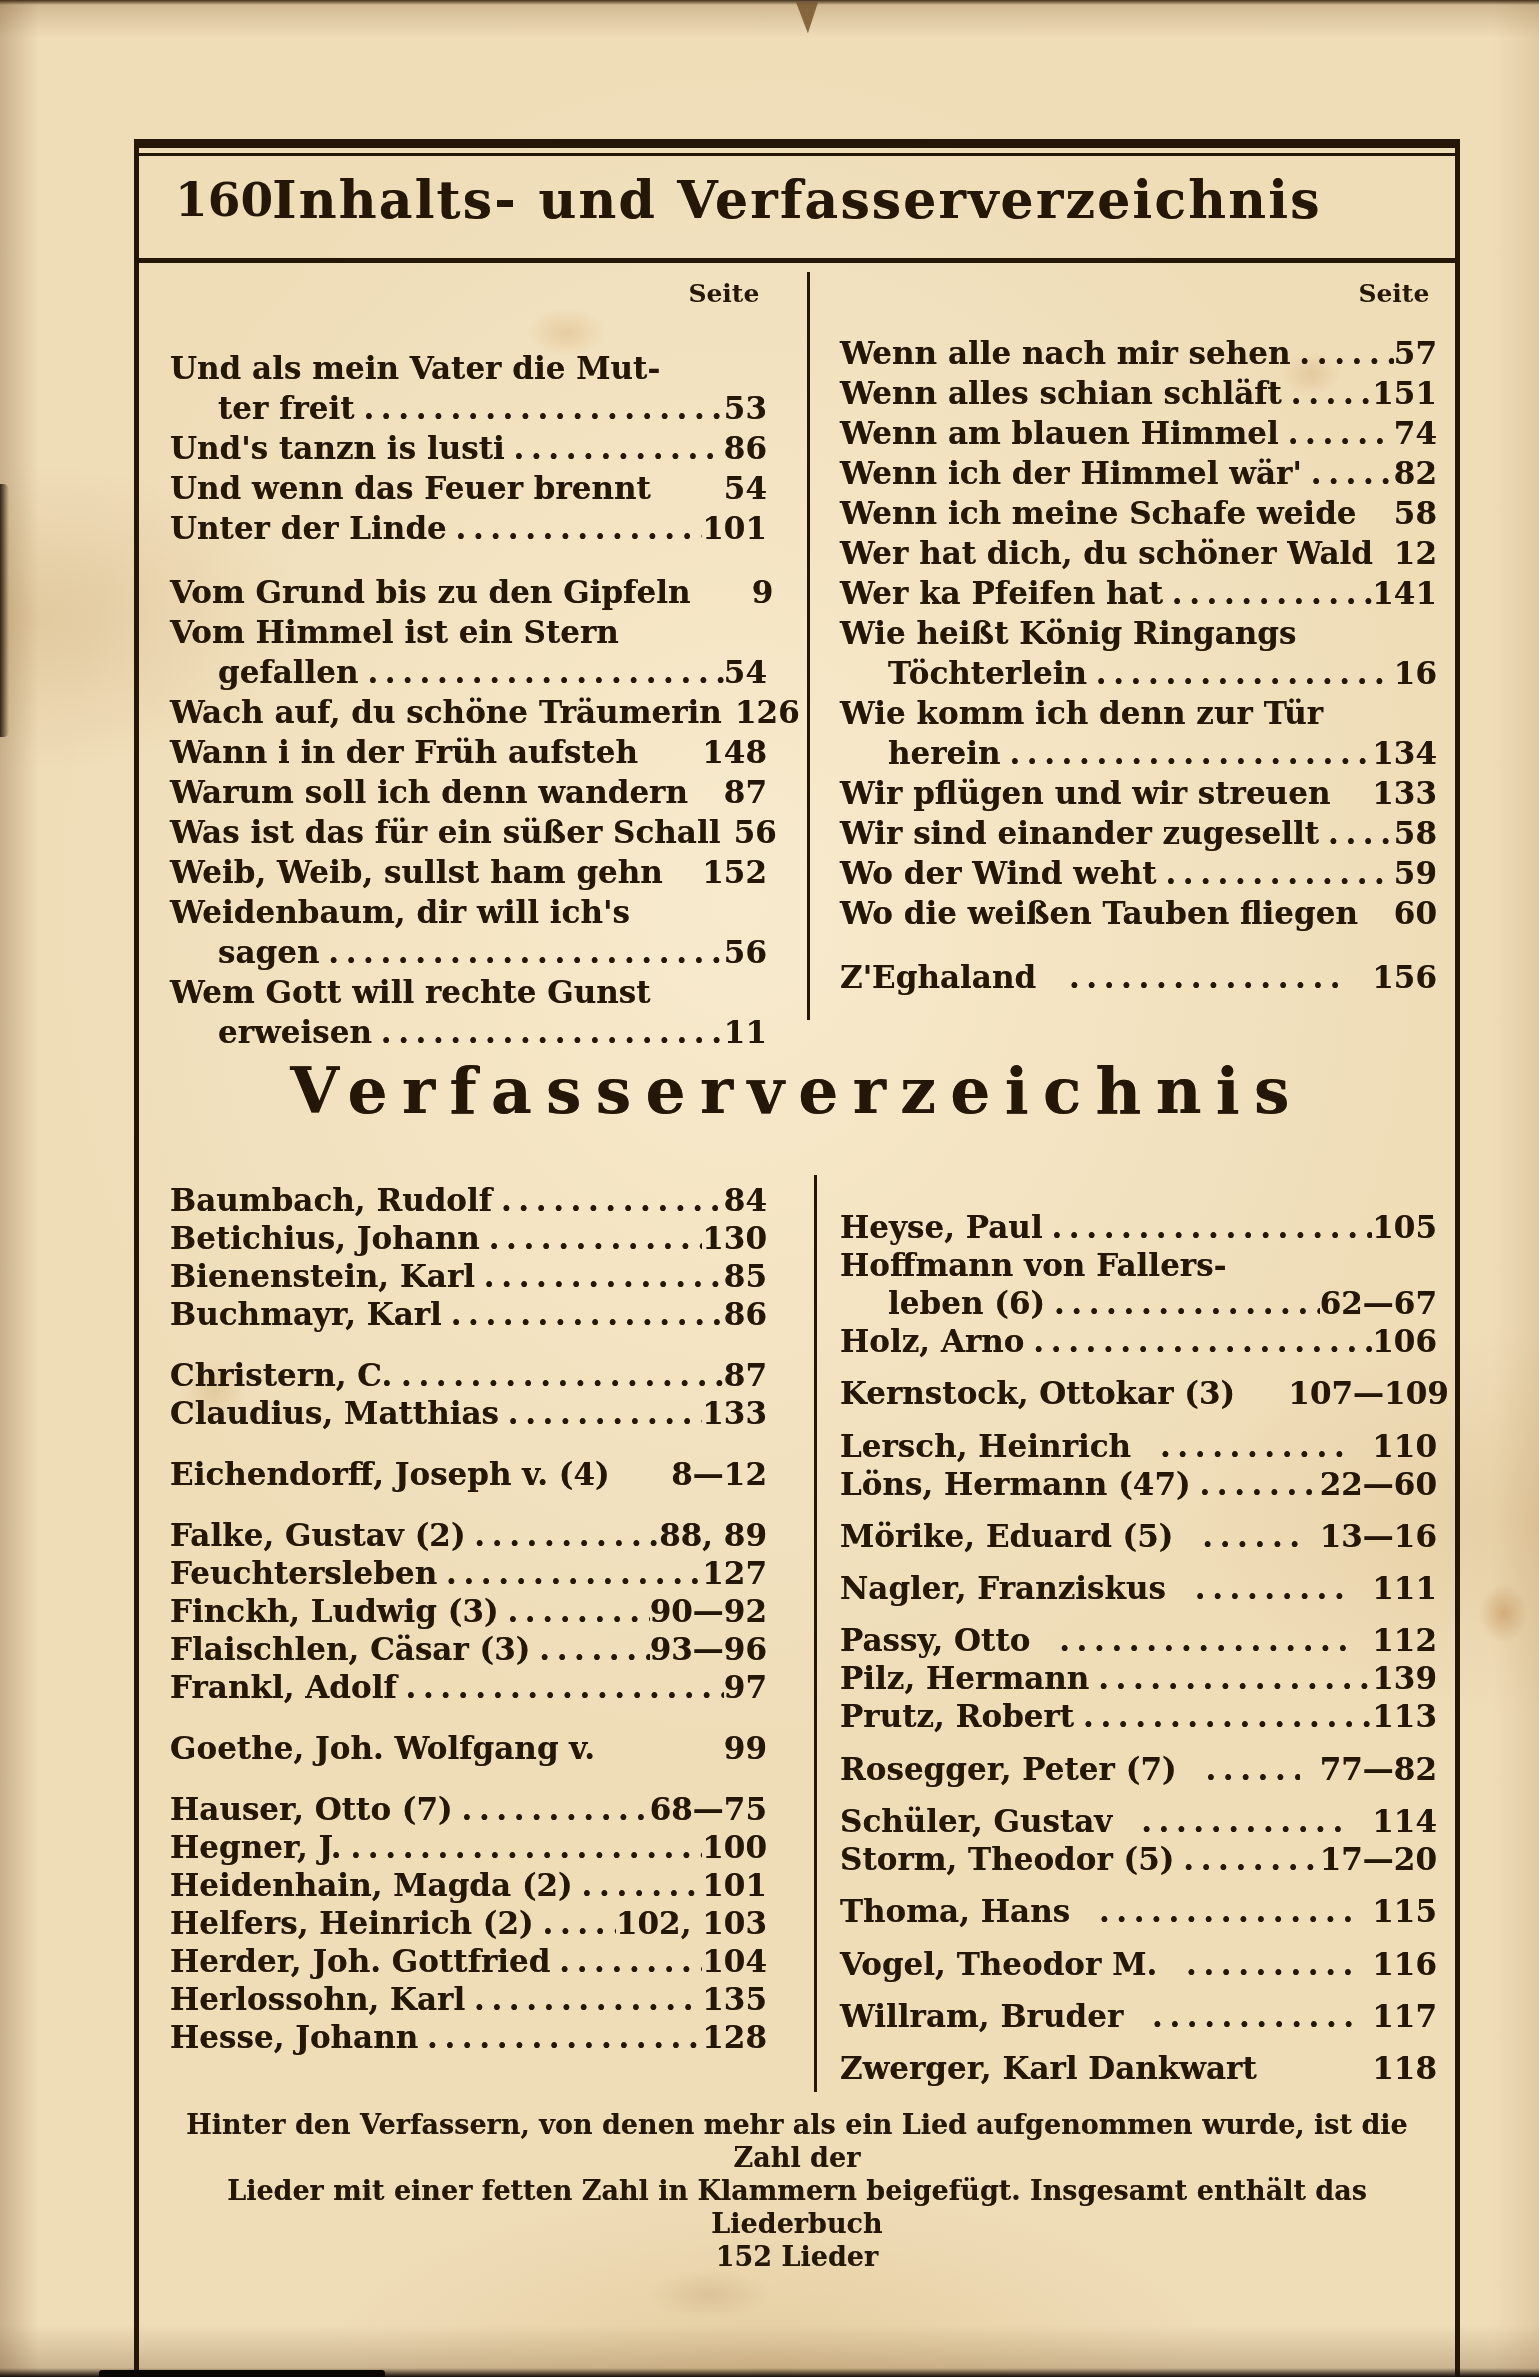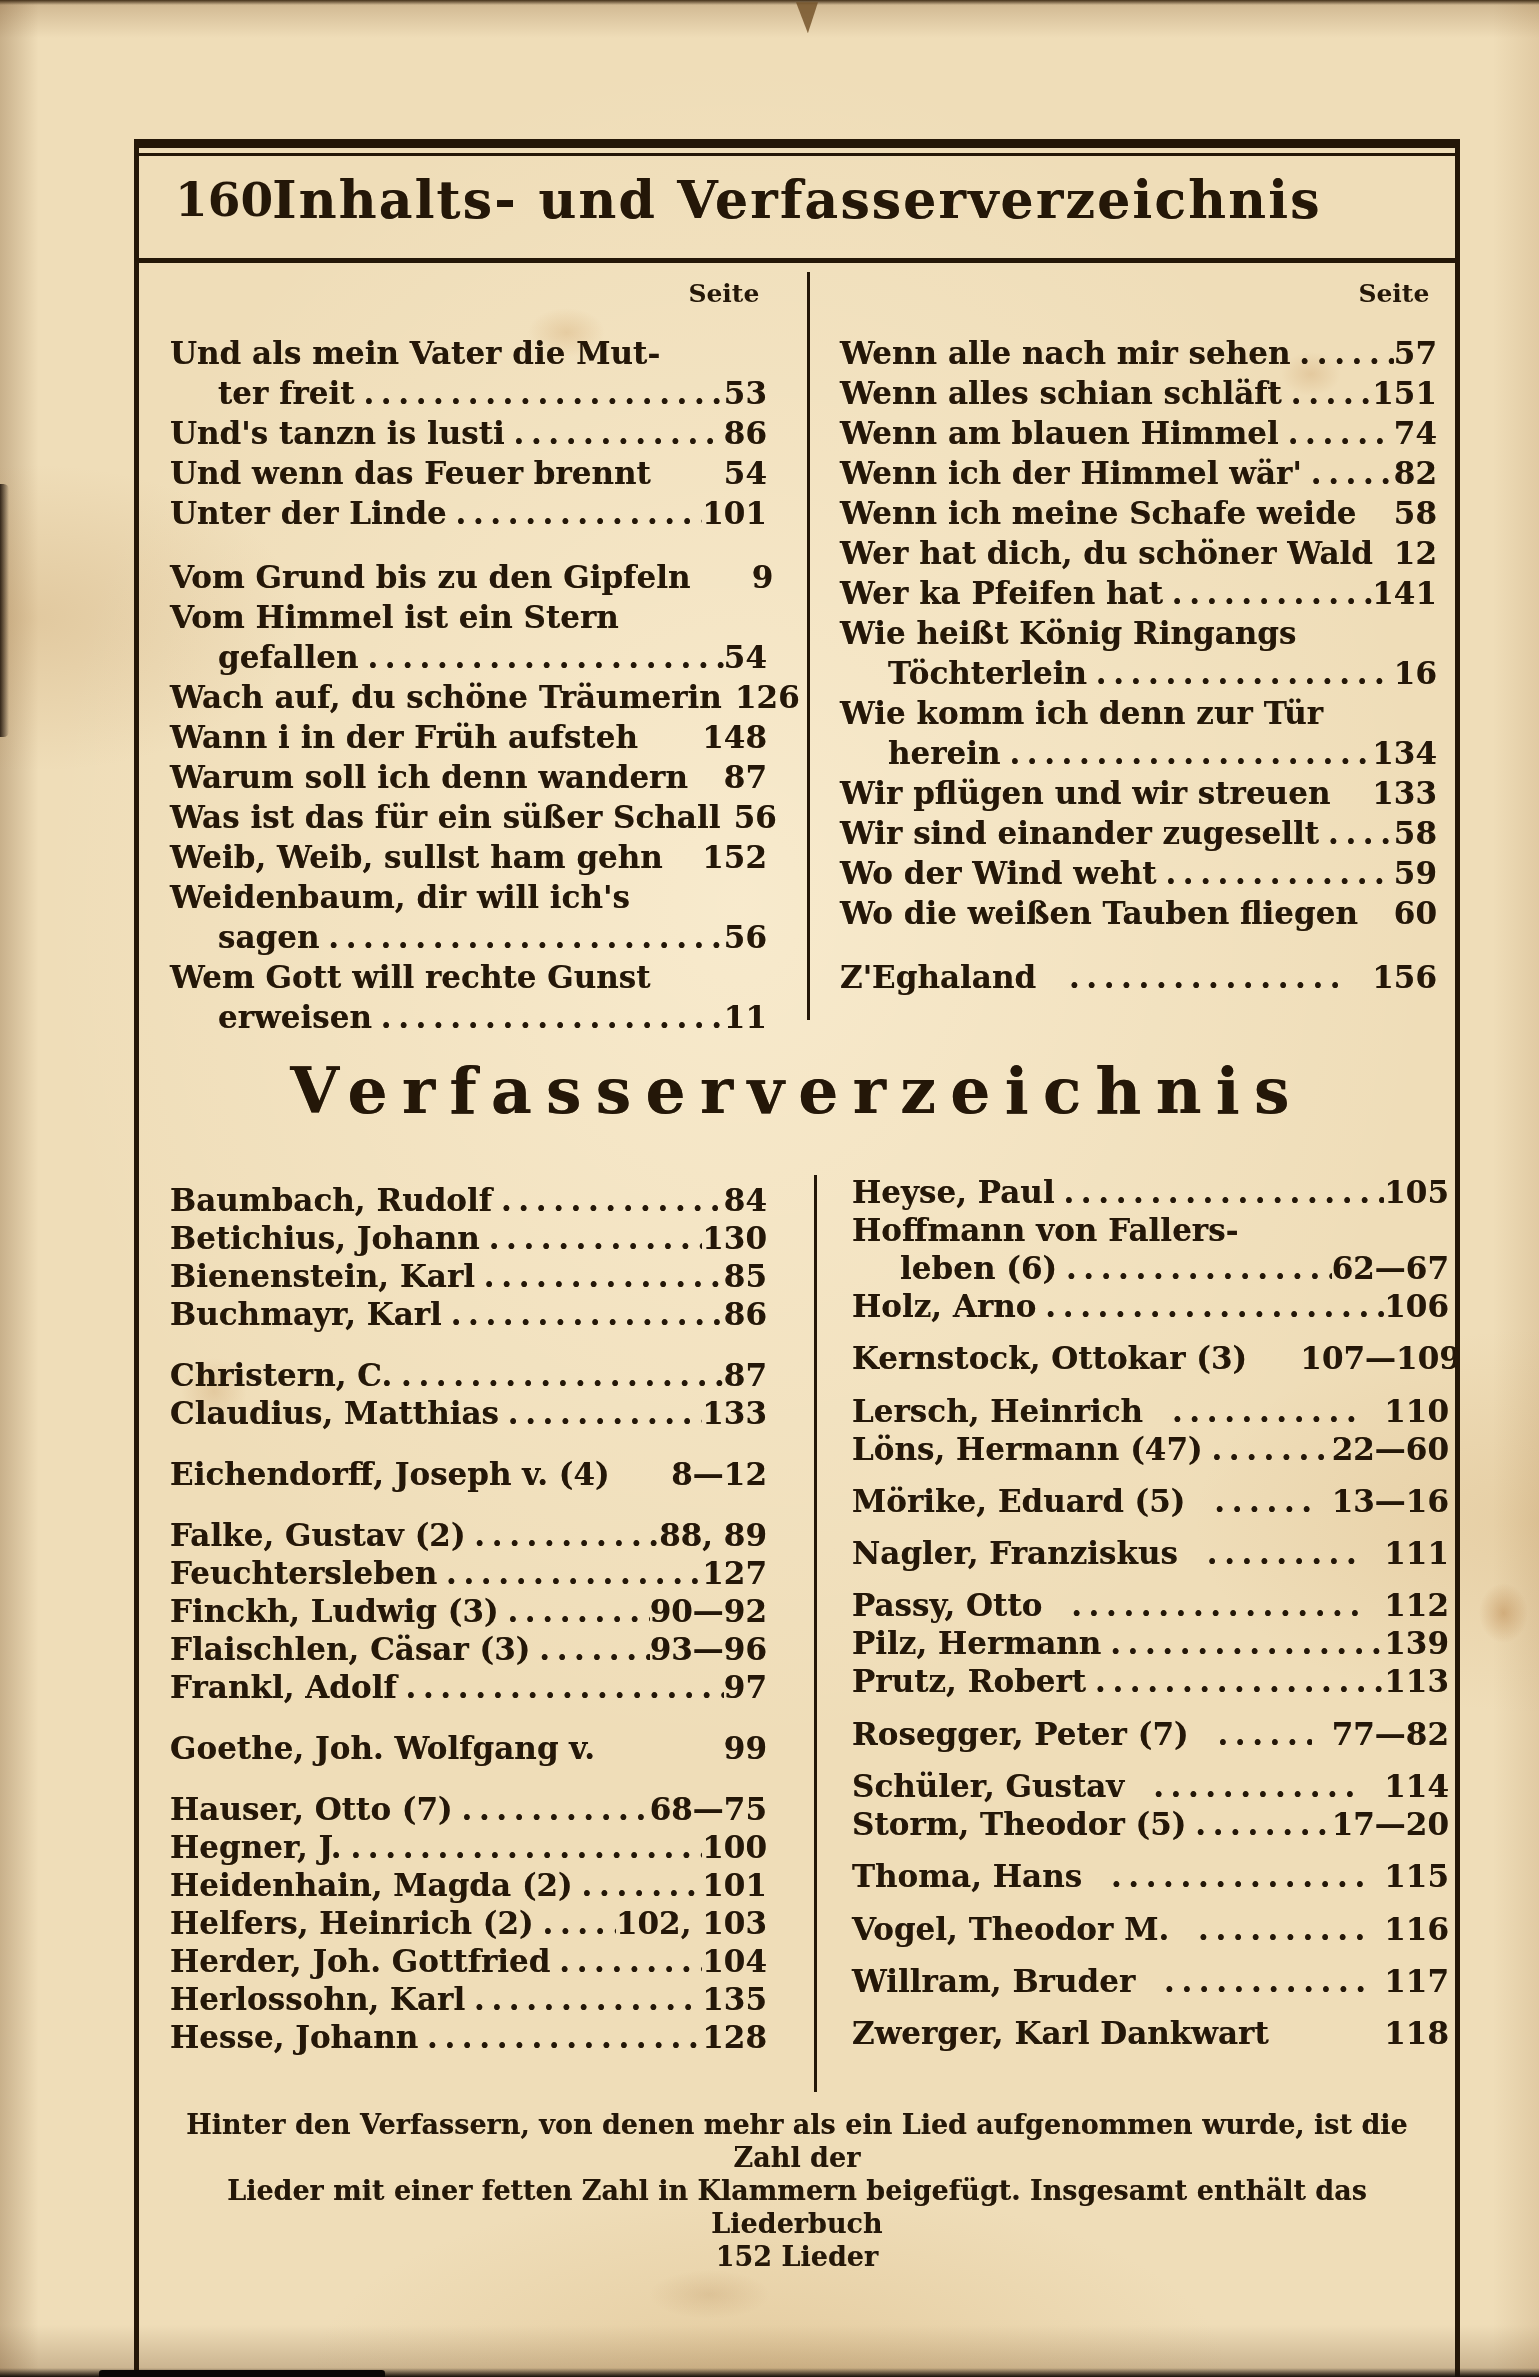--- a/index.html
+++ b/index.html
@@ -39,24 +39,24 @@
   .header-row{position:absolute;left:0;right:0;top:0;height:110px;border-bottom:5px solid #241708;}
   .page-num{position:absolute;left:36px;top:24px;font-size:47px;font-weight:700;}
   .page-title{position:absolute;left:0;right:0;top:21px;text-align:center;font-size:52px;font-weight:700;letter-spacing:2.2px;
     text-shadow:0 0 0.5px rgba(36,23,8,0.65);}
 
   .seite{position:absolute;width:597px;text-align:right;font-size:25px;font-weight:700;top:131px;padding-right:7.7px;box-sizing:border-box;}
   .seite.left{left:31px;}
   .seite.right{left:701px;}
 
   .col{position:absolute;width:597px;}
-  .toc.left{left:31px;top:185px;}
+  .toc.left{left:31px;top:200px;}
   .toc.right{left:701px;top:185px;}
   .auth.left{left:31px;top:1033px;}
-  .auth.right{left:701px;top:1025px;margin-left:12px;}
+  .auth.right{left:701px;top:1060px;}
 
   .vrule{position:absolute;width:2.7px;background:#241708;}
   .vrule.toc-rule{left:668px;top:124px;height:748px;}
   .vrule.auth-rule{left:675px;top:1027px;height:917px;}
 
   .authors-heading{position:absolute;left:0;right:0;top:906px;text-align:center;
     font-size:63px;font-weight:700;letter-spacing:14.3px;text-shadow:0 0 0.5px rgba(36,23,8,0.65);}
 
   .row{display:flex;align-items:baseline;line-height:40px;font-size:31px;font-weight:700;
     text-shadow:0 0 0.5px rgba(36,23,8,0.5);}

